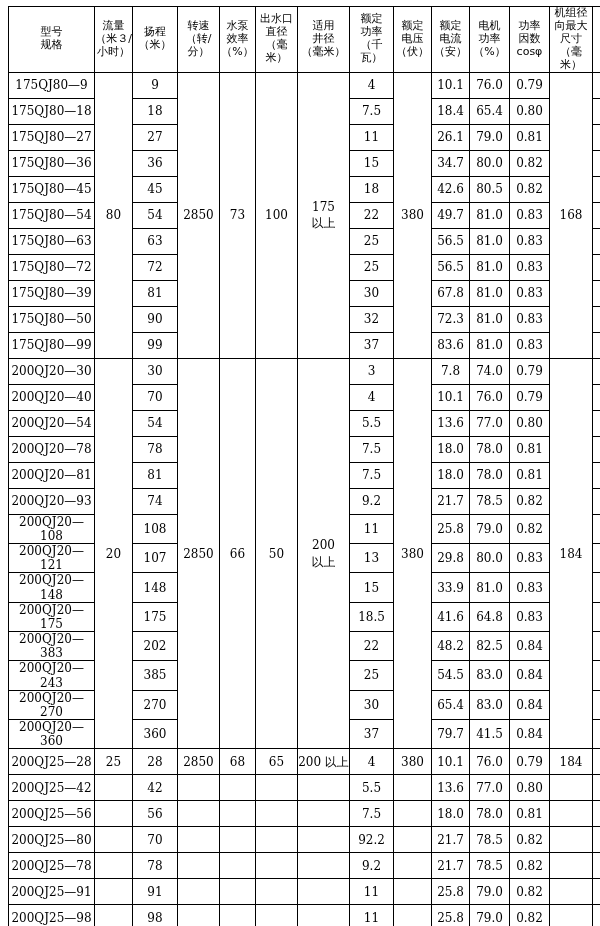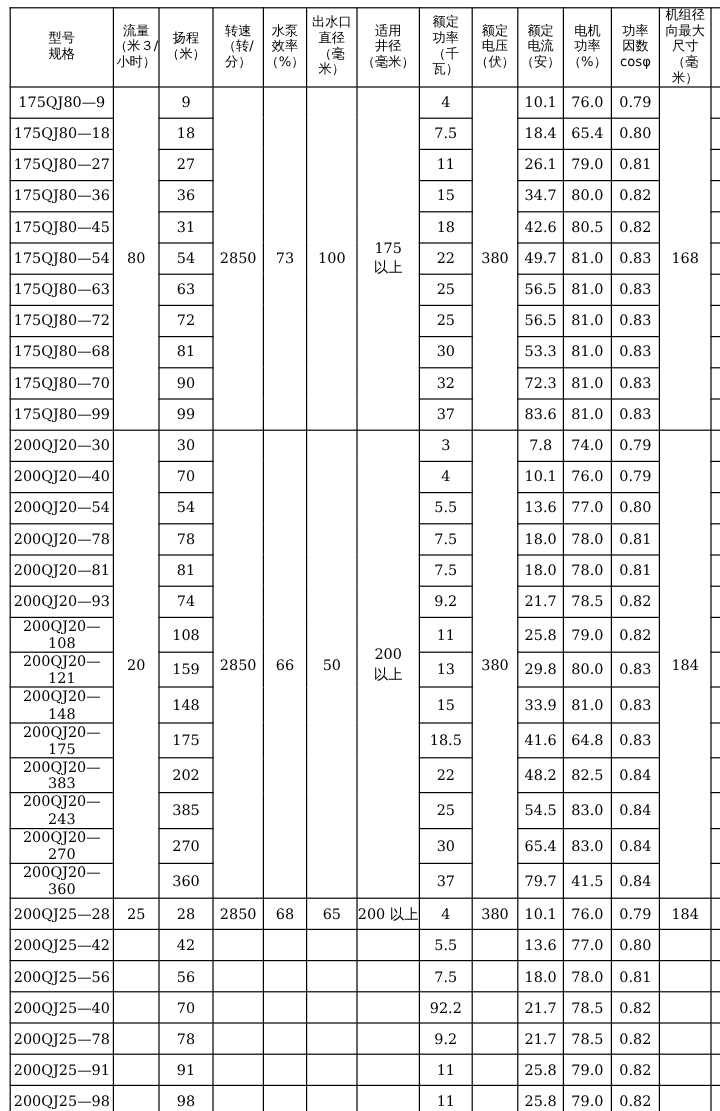--- a/index.html
+++ b/index.html
@@ -216,21 +216,21 @@
         <td class="model">175QJ80—36</td>
         <td class="num">36</td>
         <td class="num">15</td>
         <td class="num">34.7</td>
         <td class="num">80.0</td>
         <td class="num">0.82</td>
         <td></td>
       </tr>
       <tr>
         <td class="model">175QJ80—45</td>
-        <td class="num">31</td>
+        <td class="num">45</td>
         <td class="num">18</td>
         <td class="num">42.6</td>
         <td class="num">80.5</td>
         <td class="num">0.82</td>
         <td></td>
       </tr>
       <tr>
         <td class="model">175QJ80—54</td>
         <td class="num">54</td>
         <td class="num">22</td>
@@ -251,30 +251,30 @@
       <tr>
         <td class="model">175QJ80—72</td>
         <td class="num">72</td>
         <td class="num">25</td>
         <td class="num">56.5</td>
         <td class="num">81.0</td>
         <td class="num">0.83</td>
         <td></td>
       </tr>
       <tr>
-        <td class="model">175QJ80—68</td>
+        <td class="model">175QJ80—39</td>
         <td class="num">81</td>
         <td class="num">30</td>
-        <td class="num">53.3</td>
-        <td class="num">81.0</td>
-        <td class="num">0.83</td>
-        <td></td>
-      </tr>
-      <tr>
-        <td class="model">175QJ80—70</td>
+        <td class="num">67.8</td>
+        <td class="num">81.0</td>
+        <td class="num">0.83</td>
+        <td></td>
+      </tr>
+      <tr>
+        <td class="model">175QJ80—50</td>
         <td class="num">90</td>
         <td class="num">32</td>
         <td class="num">72.3</td>
         <td class="num">81.0</td>
         <td class="num">0.83</td>
         <td></td>
       </tr>
       <tr>
         <td class="model">175QJ80—99</td>
         <td class="num">99</td>
@@ -353,21 +353,21 @@
         <td class="model">200QJ20—108</td>
         <td class="num">108</td>
         <td class="num">11</td>
         <td class="num">25.8</td>
         <td class="num">79.0</td>
         <td class="num">0.82</td>
         <td></td>
       </tr>
       <tr>
         <td class="model">200QJ20—121</td>
-        <td class="num">159</td>
+        <td class="num">107</td>
         <td class="num">13</td>
         <td class="num">29.8</td>
         <td class="num">80.0</td>
         <td class="num">0.83</td>
         <td></td>
       </tr>
       <tr>
         <td class="model">200QJ20—148</td>
         <td class="num">148</td>
         <td class="num">15</td>
@@ -464,21 +464,21 @@
         <td></td>
         <td class="num">7.5</td>
         <td></td>
         <td class="num">18.0</td>
         <td class="num">78.0</td>
         <td class="num">0.81</td>
         <td></td>
         <td></td>
       </tr>
       <tr>
-        <td class="model">200QJ25—40</td>
+        <td class="model">200QJ25—80</td>
         <td></td>
         <td class="num">70</td>
         <td></td>
         <td></td>
         <td></td>
         <td></td>
         <td class="num">92.2</td>
         <td></td>
         <td class="num">21.7</td>
         <td class="num">78.5</td>

